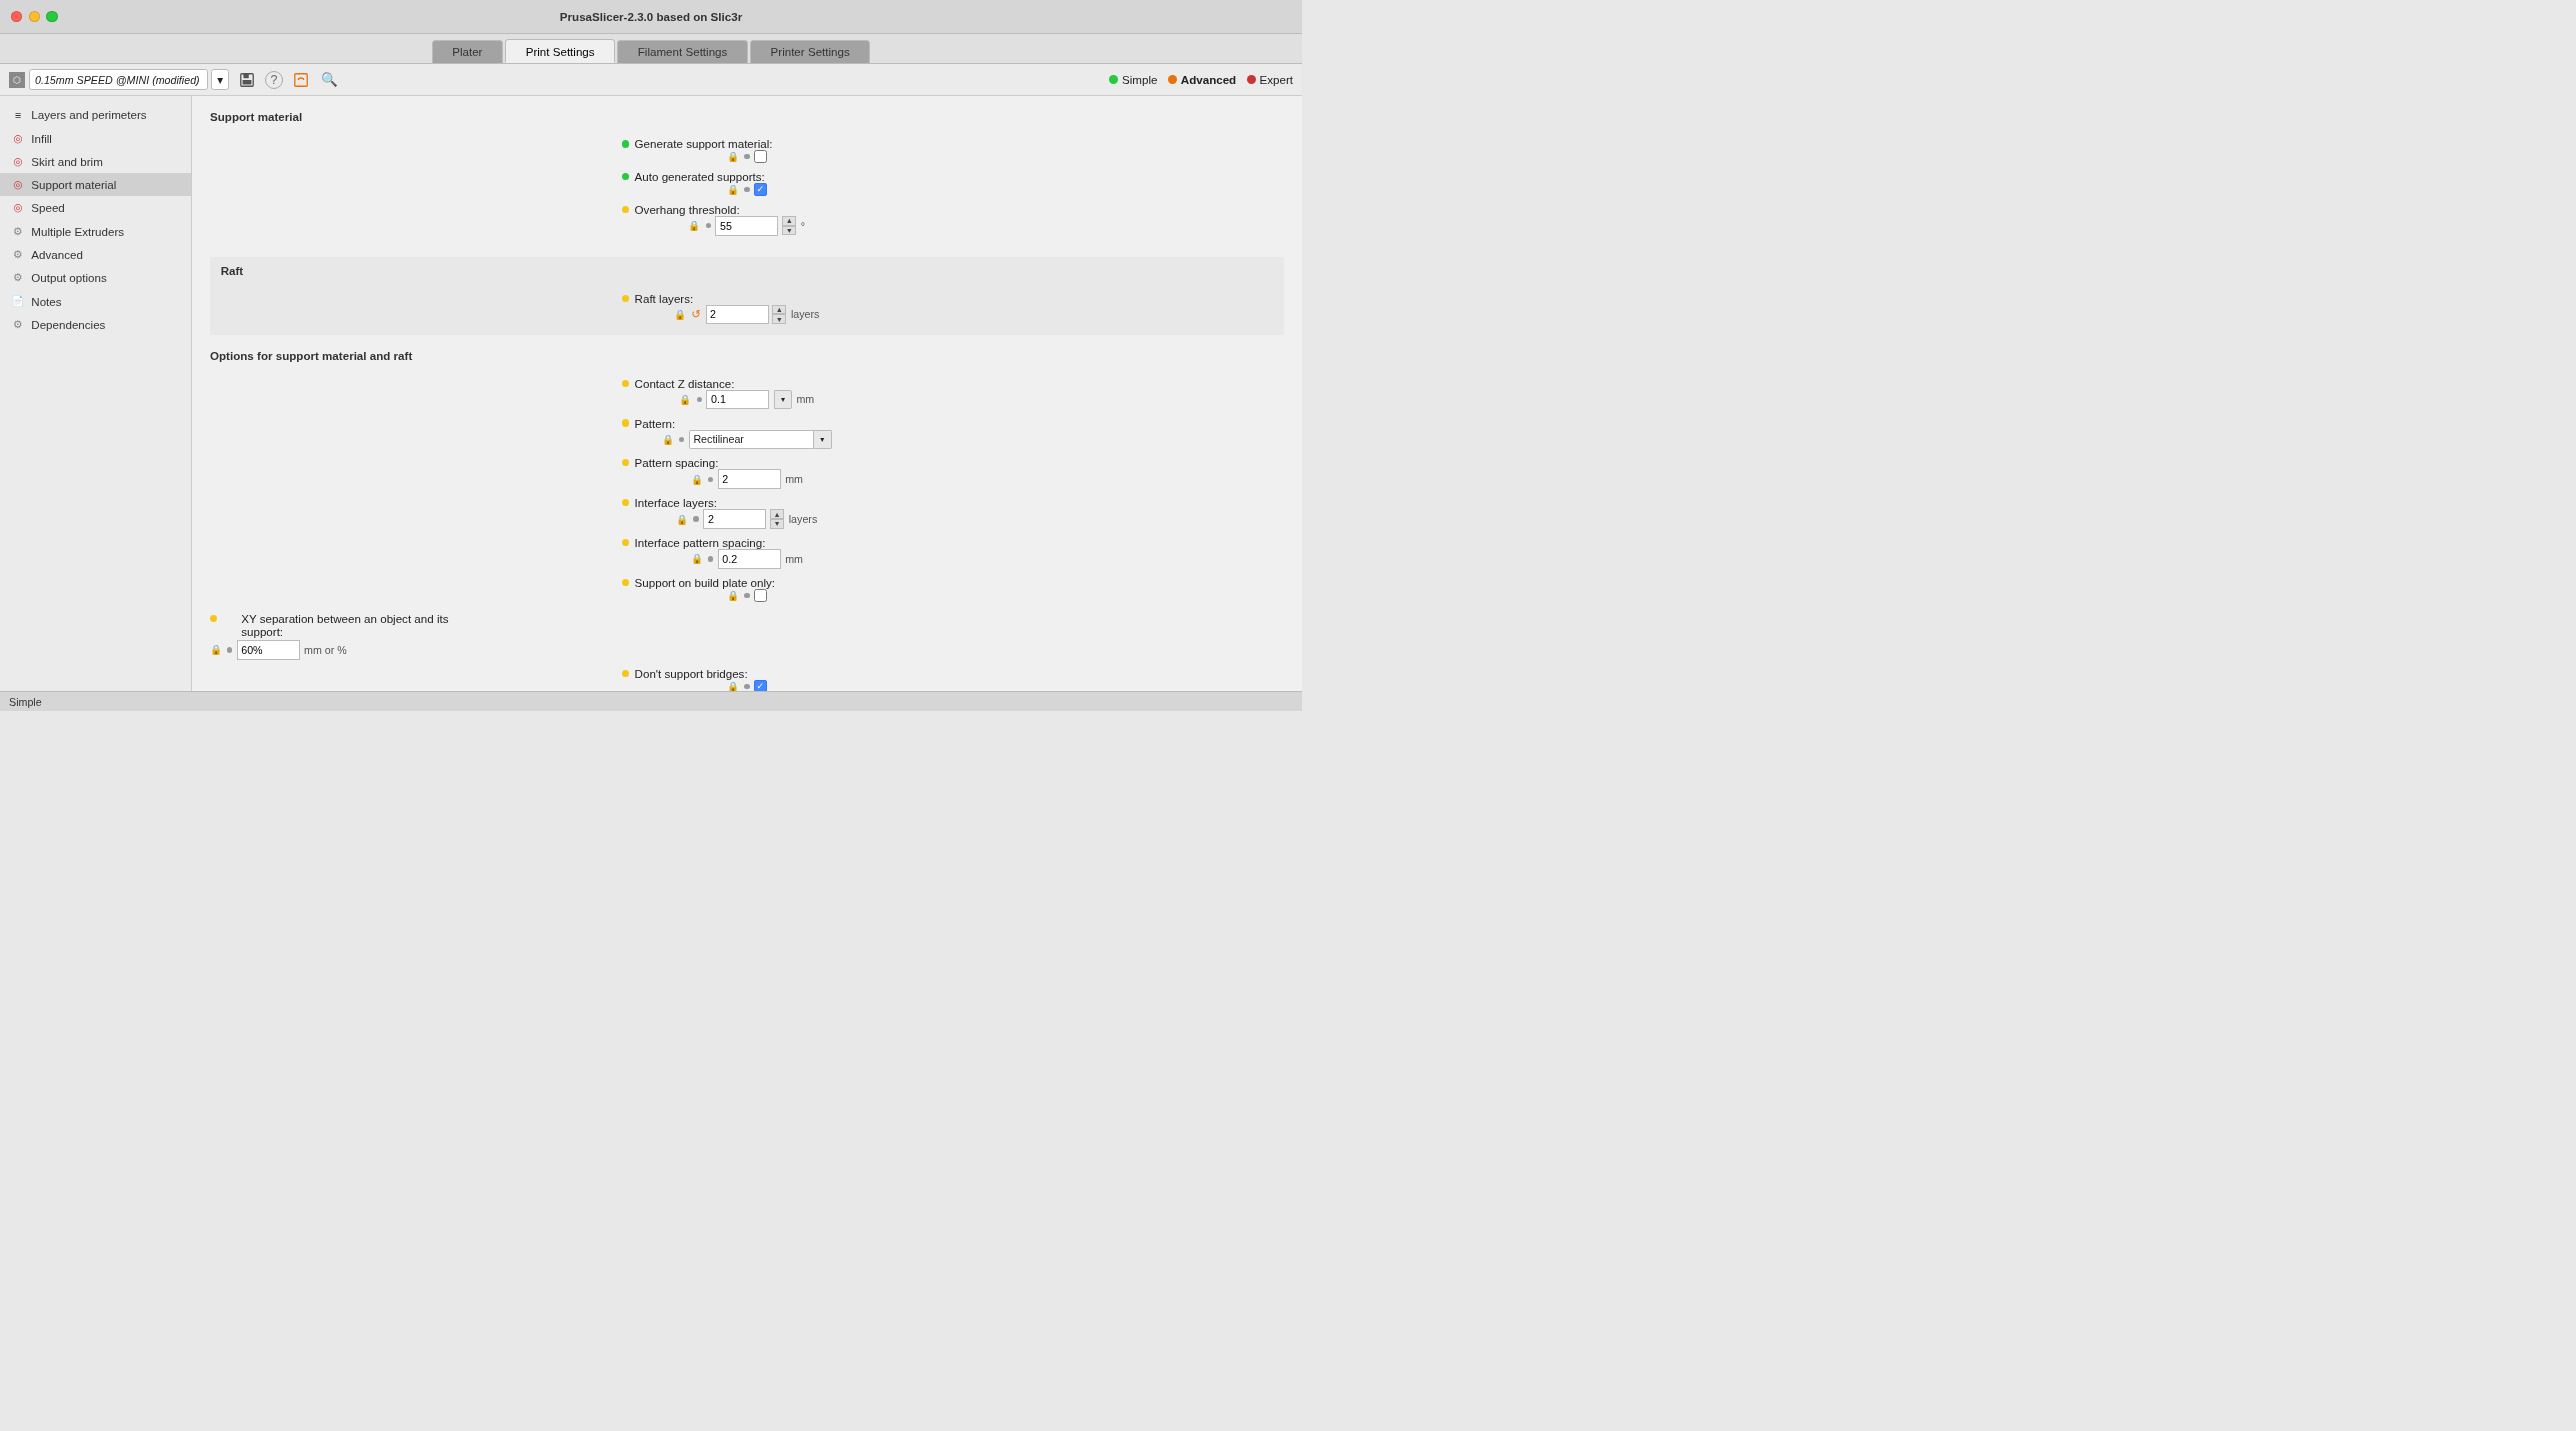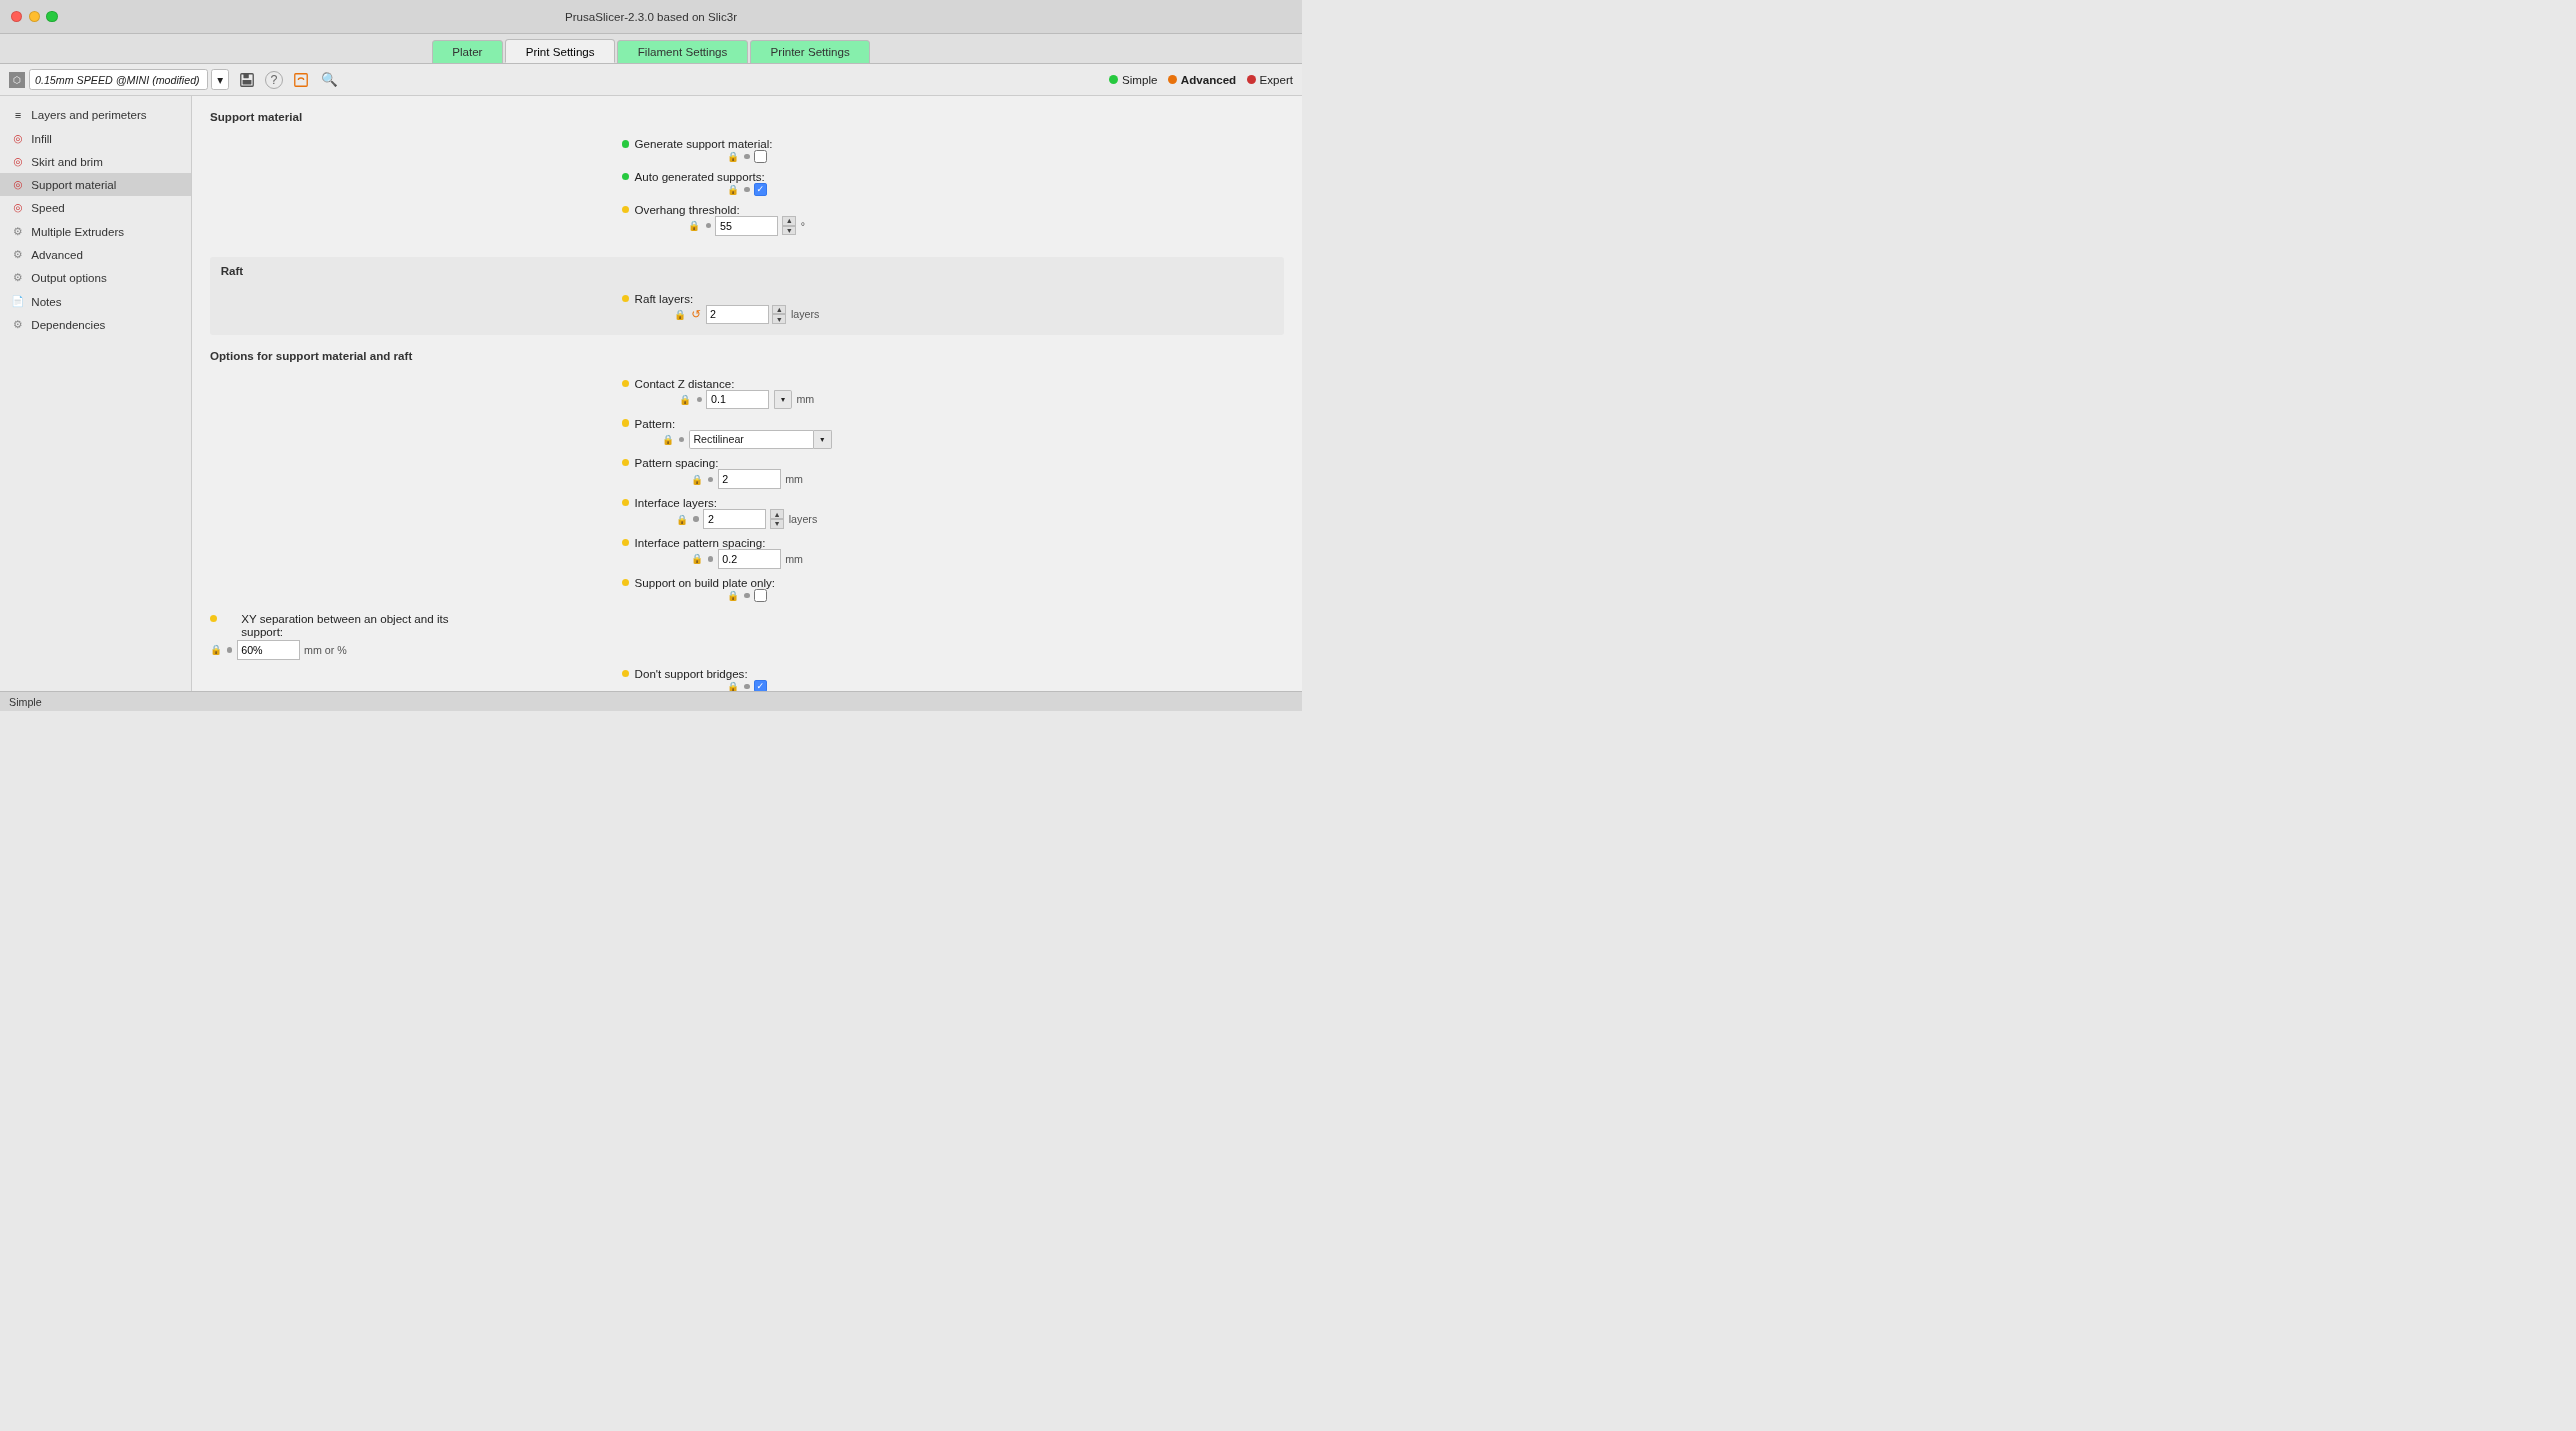--- a/index.html
+++ b/index.html
@@ -36,37 +36,37 @@
       border-radius: 50%;
       display: inline-block;
       border: 0.9px solid rgba(0,0,0,0.15);
     }
     .tb-close { background: #ff5f56; }
     .tb-min { background: #ffbd2e; }
     .tb-max { background: #27c93f; }
     .titlebar-title {
       font-size: 11.6px;
       color: #333;
-      font-weight: 400;
+      font-weight: 700;
     }
 
     
     .nav-tabs {
       display: flex;
       justify-content: center;
       align-items: center;
       background: #e0e0e0;
       padding: 5.4px 0 0 0;
       gap: 1.8px;
       border-bottom: 0.9px solid #bbb;
     }
     .nav-tab {
       padding: 4.5px 19.7px;
       font-size: 11.6px;
-      background: #86efac;
+      background: #a3a3a3;
       border: 0.9px solid #bbb;
       border-bottom: none;
       border-radius: 3.6px 3.6px 0 0;
       cursor: pointer;
       color: #333;
     }
     .nav-tab.active {
       background: #f0f0f0;
       color: #000;
       border-bottom: 0.9px solid #f0f0f0;

